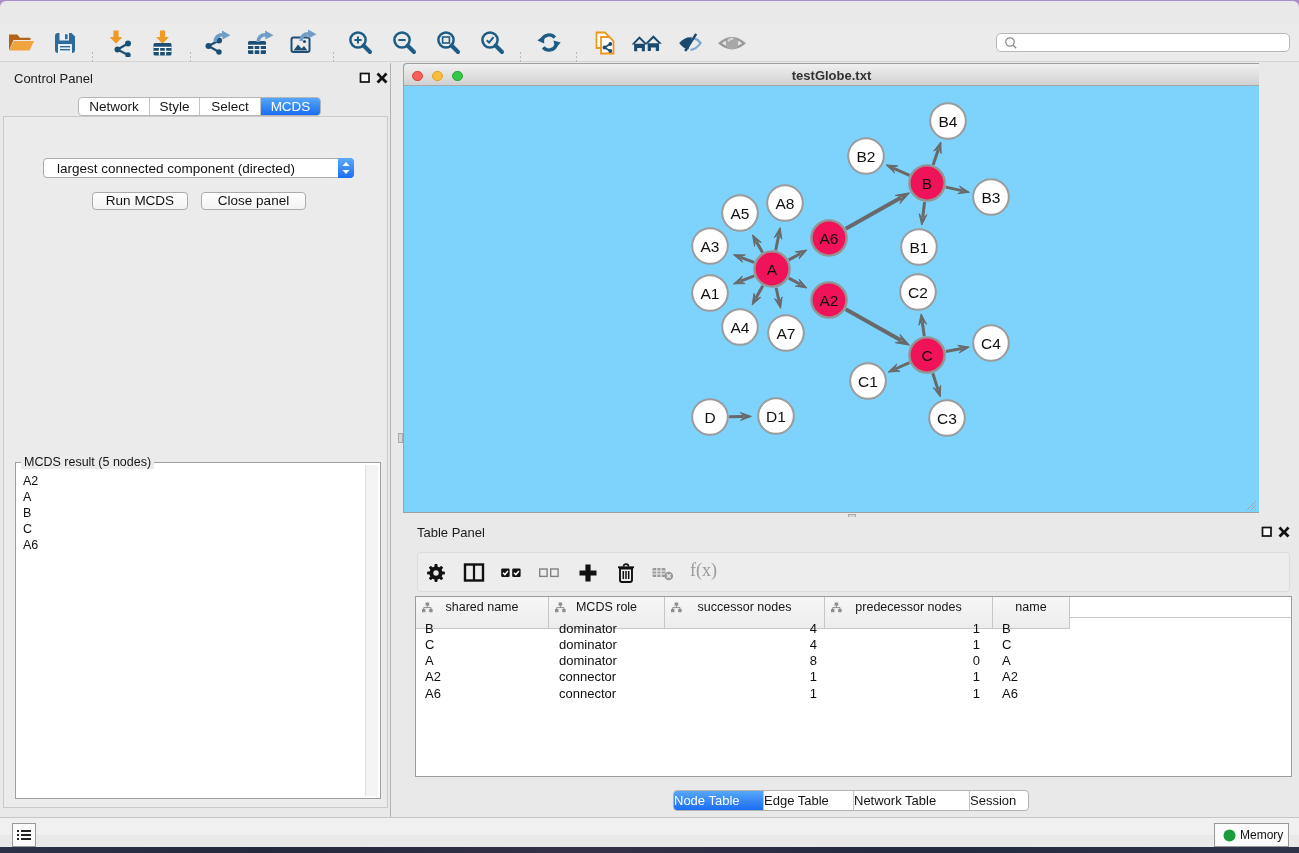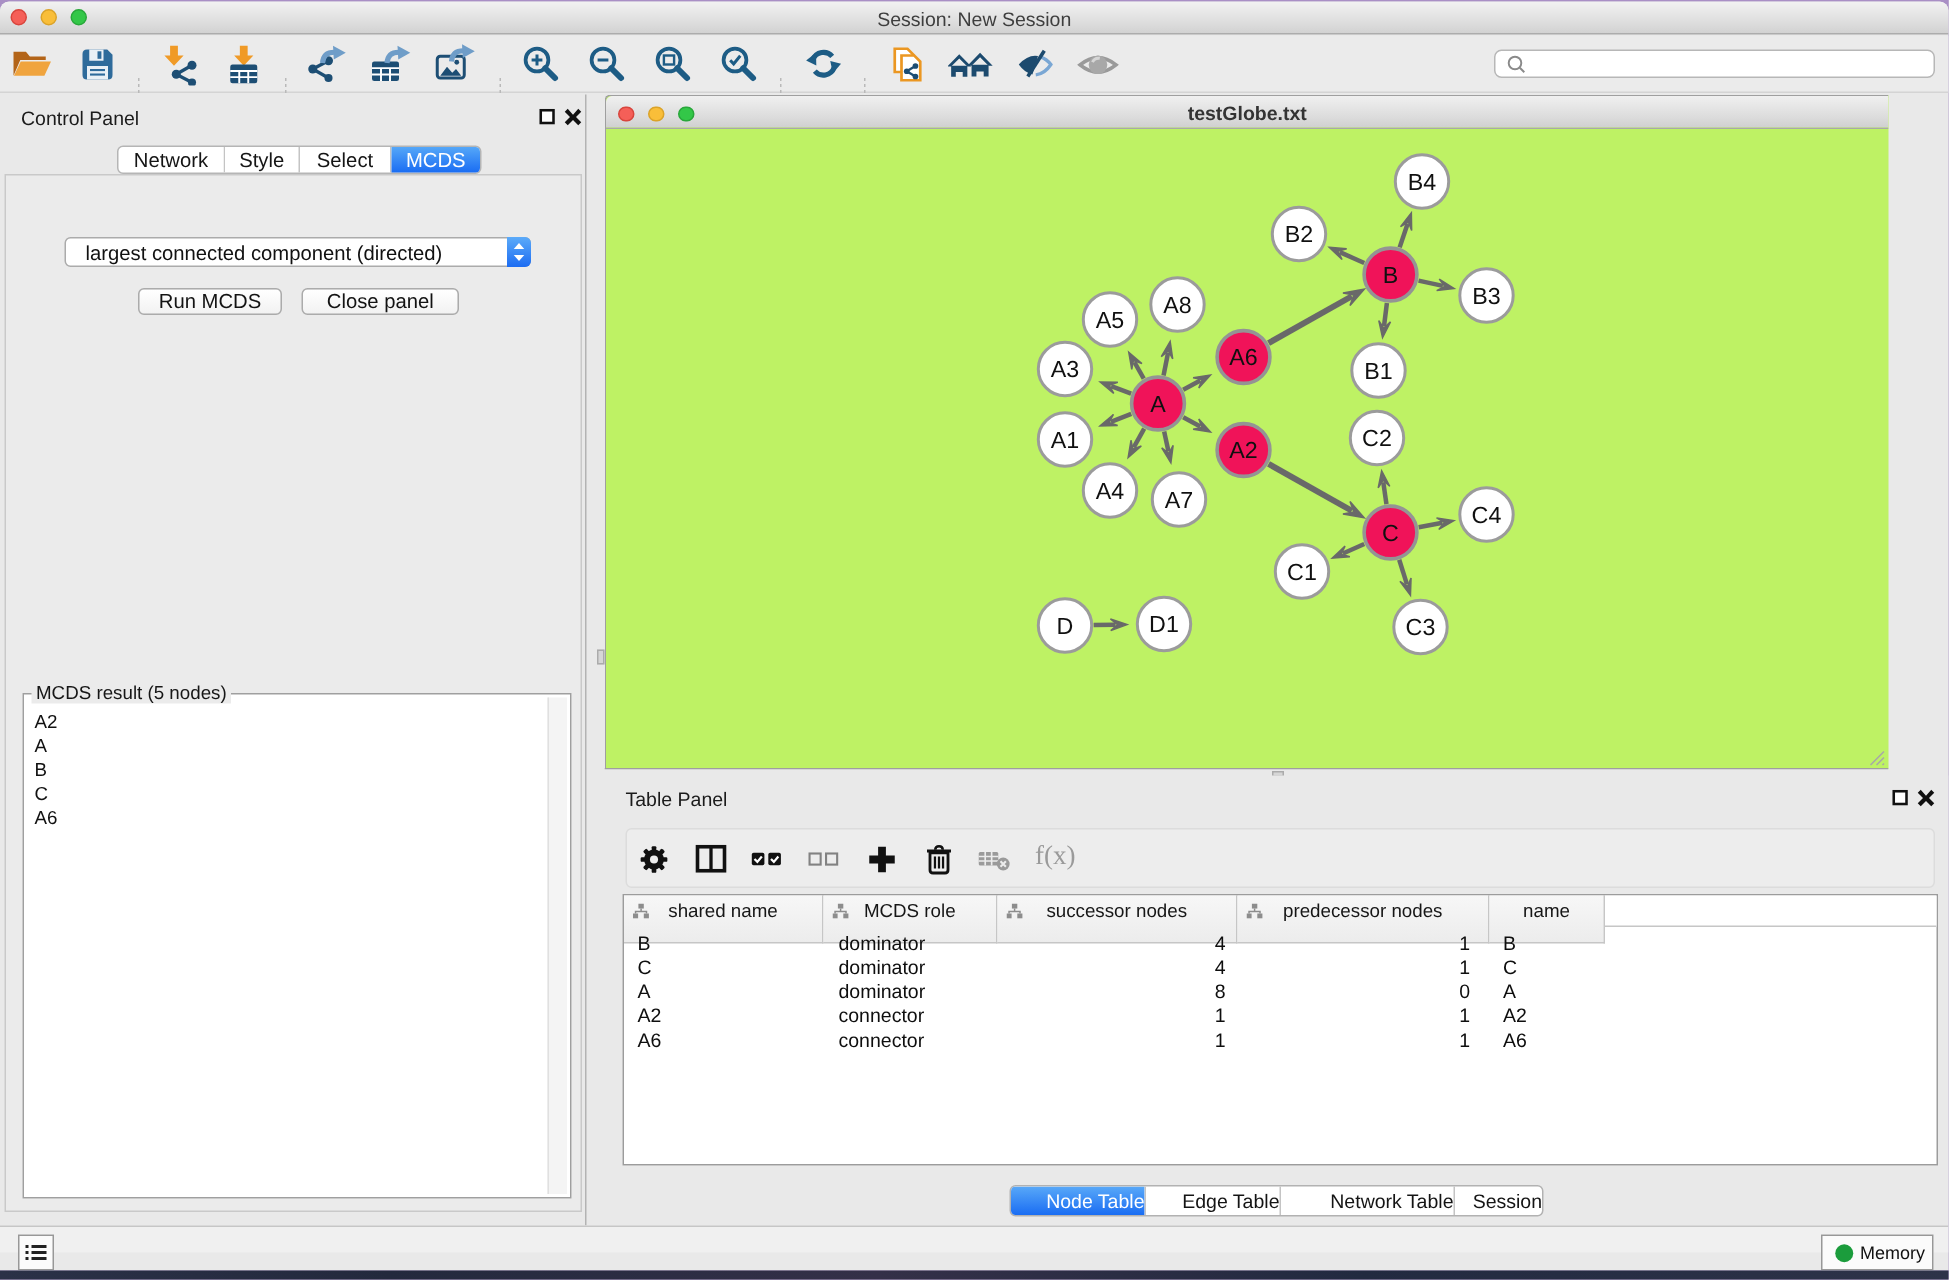--- a/index.html
+++ b/index.html
@@ -25,52 +25,46 @@
 #optlabel{position:absolute;left:0;top:76px;width:391px;text-align:center;font-size:13.5px;color:#161616}
 #dropdown{position:absolute;left:43px;top:95px;width:311px;height:20px;background:#fff;border:1px solid #ababab;border-radius:4px;font-size:13.5px;color:#111}
 #dropdown span{position:absolute;left:13px;top:2px}
 #ddbtn{position:absolute;right:-1px;top:-1px;width:16px;height:20px;border-radius:0 4px 4px 0;background:linear-gradient(#5cabf9,#1c6cf2)}
 .btn{position:absolute;height:18px;background:linear-gradient(#ffffff,#f2f2f2);border:1px solid #ababab;border-radius:4px;font-size:13.5px;color:#131313;text-align:center;line-height:16px}
 #groupbox{position:absolute;left:15px;top:399px;width:366px;height:337px;border:1px solid #9f9f9f;background:#fff}
 #gblabel{position:absolute;left:21px;top:392px;background:#ebebeb;padding:0 3px;font-size:12.5px;color:#161616}
 #gblist{position:absolute;left:23px;top:407px;width:340px;font-size:12.5px;line-height:16px;color:#111;padding-top:3px}
 #gbscroll{position:absolute;right:2px;top:2px;width:13px;height:331px;background:#f4f4f4;border-left:1px solid #e0e0e0}
 
-#netwin{position:absolute;left:403px;top:63px;width:856px;height:450px;background:#bef264;border:1px solid #9f9f9f;border-right:none;border-radius:4px 0 0 0}
+#netwin{position:absolute;left:403px;top:63px;width:856px;height:450px;background:#7dd3fc;border:1px solid #9f9f9f;border-right:none;border-radius:4px 0 0 0}
 #nettitle{position:absolute;left:0;top:0;width:100%;height:22px;background:linear-gradient(#f0f0f0,#dbdbdb 70%,#d0d0d0);border-bottom:1px solid #a8a8a8;border-radius:4px 0 0 0}
 #nettitle .t{position:absolute;left:0;top:4px;width:100%;text-align:center;font-size:13px;font-weight:700;color:#333}
 #graph{position:absolute;left:0px;top:23px}
 
 #tpanel{position:absolute;left:392px;top:517px;width:907px;height:300px;background:#e9e9e9}
 #tpanel .title{position:absolute;left:25px;top:8px;font-size:13px;color:#1b1b1b}
 #ttoolbar{position:absolute;left:25px;top:35px;width:873px;height:40px;background:#ededed;border:1px solid #dcdcdc;border-radius:4px}
 #ttable{position:absolute;left:23px;top:79px;width:877px;height:181px;background:#fff;border:1px solid #9c9c9c}
 #thead{position:absolute;left:0;top:0;width:875px;height:21px;font-size:12.5px;color:#161616}
 #thead .hc{position:absolute;top:0;height:32px;background:linear-gradient(#f7f7f7,#ececec);border-right:1px solid #c6c6c6;border-bottom:1px solid #c6c6c6;text-align:center;line-height:21px}
 #tbody{position:absolute;left:0;top:22px;width:875px;font-size:13px;color:#0e0e0e}
 #tbody .tr{position:absolute;height:16px;line-height:16px;white-space:pre}
 #ttabs{position:absolute;left:281px;top:273px;height:21px;display:flex;border:1px solid #b2b2b2;border-radius:4px;background:#fff;font-size:13px;color:#141414}
-#ttabs div{text-align:right;line-height:20px;border-right:1px solid #c4c4c4}
+#ttabs div{text-align:left;line-height:20px;border-right:1px solid #c4c4c4}
 #ttabs div:last-child{border-right:none}
 #ttabs .sel{background:linear-gradient(#58a8f8,#1a6df3);color:#fff;border-radius:3px 0 0 3px}
 
 #statusbar{position:absolute;left:0;top:817px;width:1299px;height:18px;background:#f0f0f0;border-top:1px solid #c6c6c6}
 #membtn{position:absolute;left:1214px;top:5px;width:75px;height:24px;background:#fbfbfb;border:1px solid #989898;font-size:12px;color:#111}
 #listbtn{position:absolute;left:12px;top:5px;width:24px;height:24px;background:#fbfbfb;border:1px solid #989898}
 </style>
 </head>
 <body>
 <div id="app">
 <div id="win">
-  <div id="titlebar">
-    <div class="tl" style="left:7px;width:11px;height:11px;background:#f55f58;border:1px solid #d8453d"></div>
-    <div class="tl" style="left:27px;width:11px;height:11px;background:#f9be39;border:1px solid #dba329"></div>
-    <div class="tl" style="left:47px;width:11px;height:11px;background:#33c748;border:1px solid #28a73a"></div>
-    <div class="t">Session: New Session</div>
-  </div>
   <div id="toolbar">
     <div class="sep" style="left:92px"></div>
     <div class="sep" style="left:190px"></div>
     <div class="sep" style="left:333px"></div>
     <div class="sep" style="left:520px"></div>
     <div class="sep" style="left:576px"></div>
     <svg class="abs" style="left:7px;top:5px" width="28" height="28" viewBox="0 0 28 28">
           <path d="M2 21.5 V5.5 h8.3 l2.6 3.2 H23.5 V11 H6.5 Z" fill="#b36418"></path>
           <path d="M6.8 12 H27 L22.6 21.5 H2.3 Z" fill="#f0a43e"></path>
         </svg>

